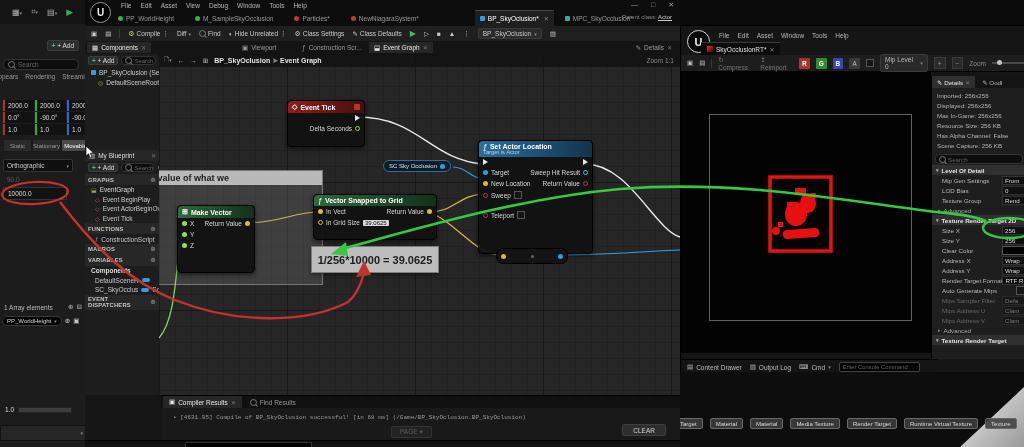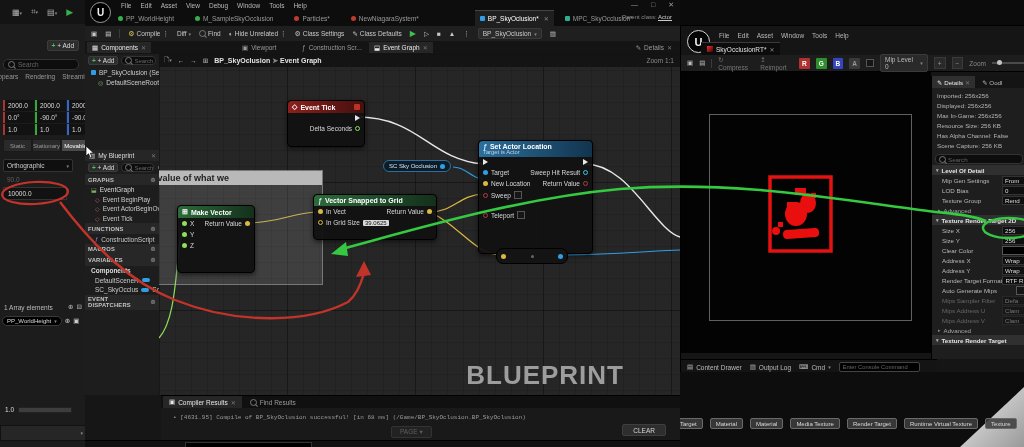--- a/index.html
+++ b/index.html
@@ -511,20 +511,21 @@
             <span class="pin gold"></span>
           </span>
         </div>
       <div class="prow">
           <span class="pin gold o"></span>
           <span>In Grid Size</span>
         <span class="gridval">39.0625</span>
         </div>
     </div>
 
+    <div class="calcbox" style="left:152px;top:192px;width:126px;height:25px">1/256*10000 = 39.0625</div>
 
     <div class="pillnode" style="left:224px;top:106px">
       <span>SC Sky Occlusion</span>
         <span class="pin bluep"></span>
     </div>
 
     <div class="node blue abs" style="left:319px;top:86px;width:113px;height:112px">
       <div class="nhead" style="display:block">
         <div style="display:flex;gap:3px;align-items:center">
             <span class="fico">ƒ</span>
@@ -565,21 +566,20 @@
           <span class="chk"></span>
         </div>
     </div>
 
     <div class="reroute" style="left:337px;top:194px;width:62px;height:14px">
       <span class="pin gold"></span>
       <span class="pin" style="background:#666;width:3px;height:3px"></span>
       <span class="pin bluep"></span>
     </div>
 
-    <div class="watermark">BLUEPRINT</div>
   </div>
 
   <div id="compiler" class="abs">
     <div class="ctabs">
       <span class="ctab active">▣ <span>Compiler Results</span><span class="x" style="color:#777;font-size:6px">✕</span></span>
       <span class="ctab">
           <span class="i-search"></span>
           <span>Find Results</span>
         </span>
     </div>

